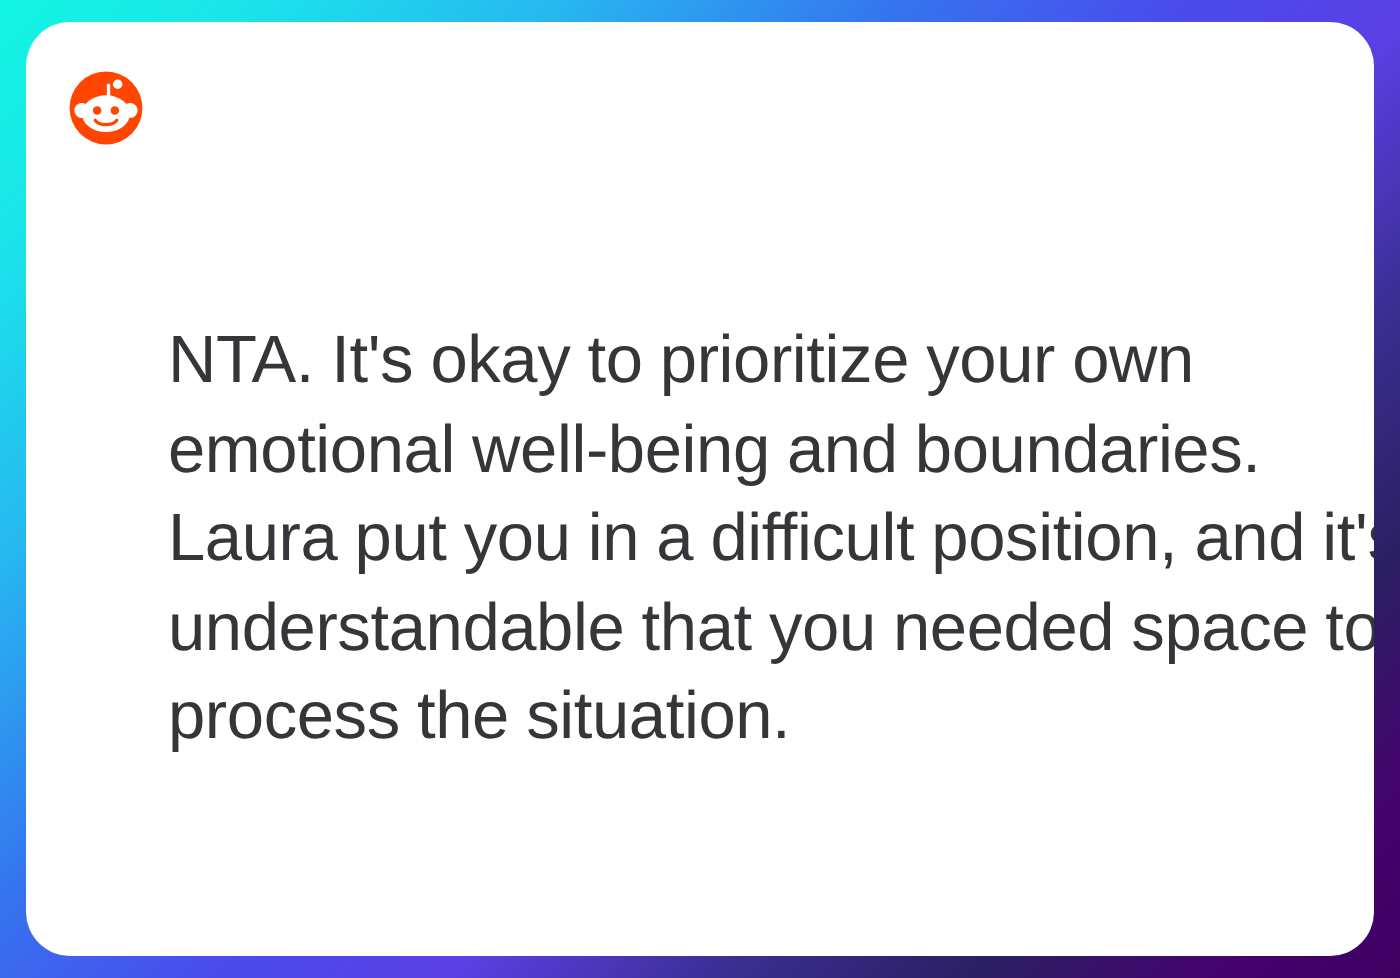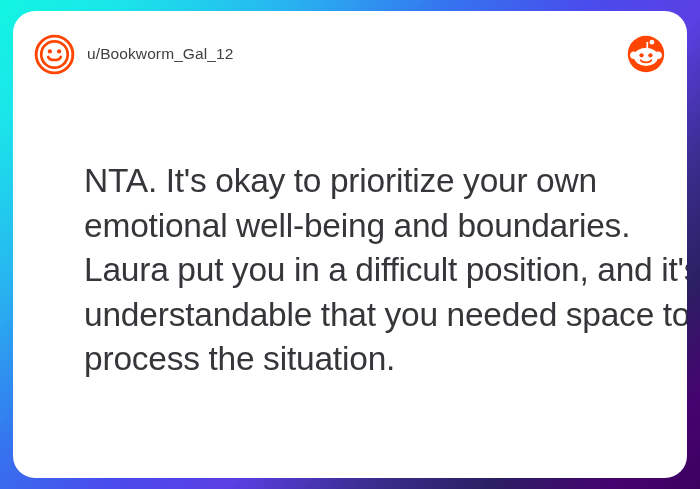--- a/index.html
+++ b/index.html
@@ -114,30 +114,20 @@
 <body>
 
 <div id="stage">
 
   <div class="backdrop"></div>
 
   <div class="card">
 
     <div class="header">
 
-      <div class="author">
-        <svg class="avatar" viewBox="0 0 48 48">
-          <circle cx="24" cy="24" r="21.5" fill="none" stroke="#ff4500" stroke-width="3.4"></circle>
-          <circle cx="24" cy="24" r="15.5" fill="none" stroke="#ff4500" stroke-width="3.2"></circle>
-          <circle cx="18.6" cy="20.4" r="2.5" fill="#ff4500"></circle>
-          <circle cx="29.4" cy="20.4" r="2.5" fill="#ff4500"></circle>
-          <path d="M16.6 26.8 C18.6 31.6 29.4 31.6 31.4 26.8" fill="none" stroke="#ff4500" stroke-width="3.1" stroke-linecap="round"></path>
-        </svg>
-        <span class="author-name">u/Bookworm_Gal_12</span>
-      </div>
 
       <svg class="brand-logo" viewBox="0 0 48 48">
         <circle cx="24" cy="24" r="23" fill="#ff4500"></circle>
 
         <path d="M25.6 16.5 L25.6 9.6" stroke="#ffffff" stroke-width="2.1" stroke-linecap="round" fill="none"></path>
         <circle cx="31.4" cy="9.0" r="3.0" fill="#ffffff"></circle>
 
         <ellipse cx="24" cy="27.6" rx="15.2" ry="11.6" fill="#ffffff"></ellipse>
 
         <circle cx="8.7" cy="25.6" r="4.7" fill="#ffffff"></circle>

